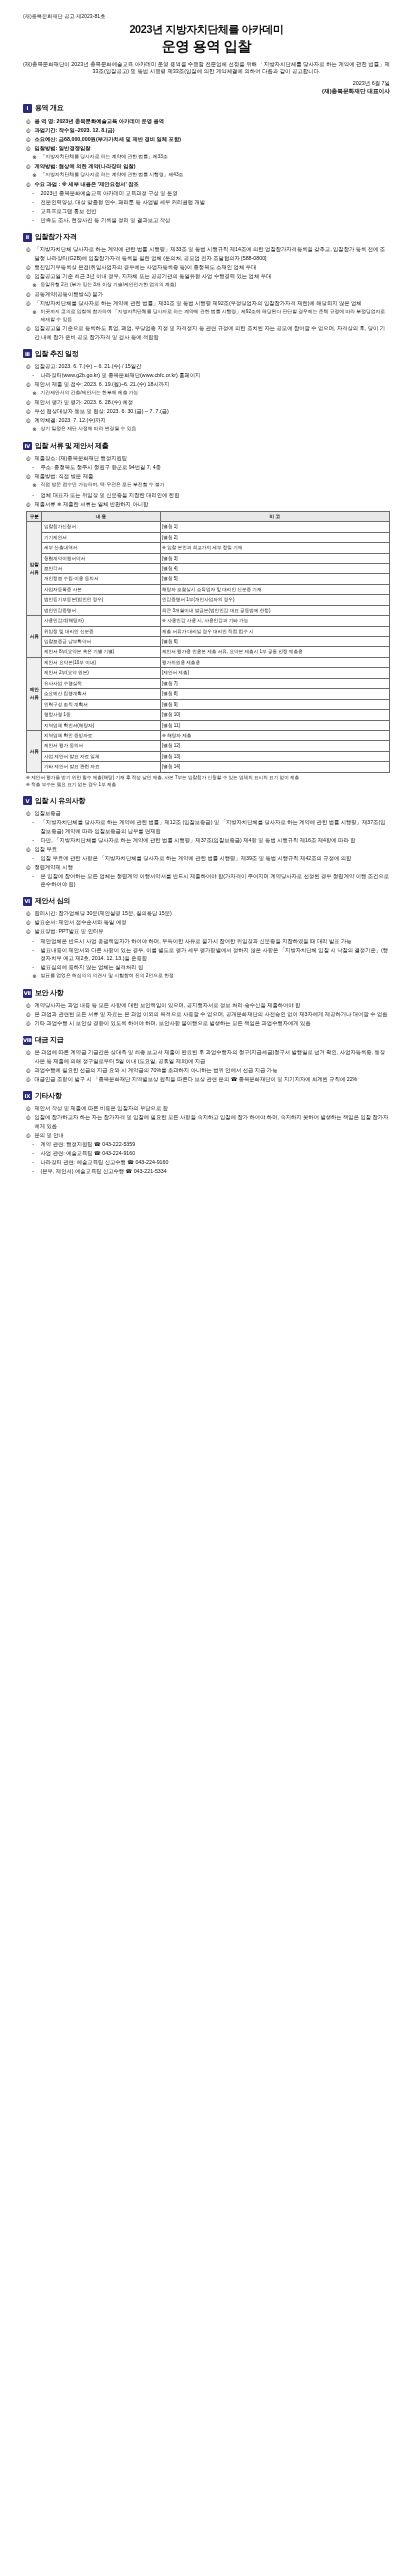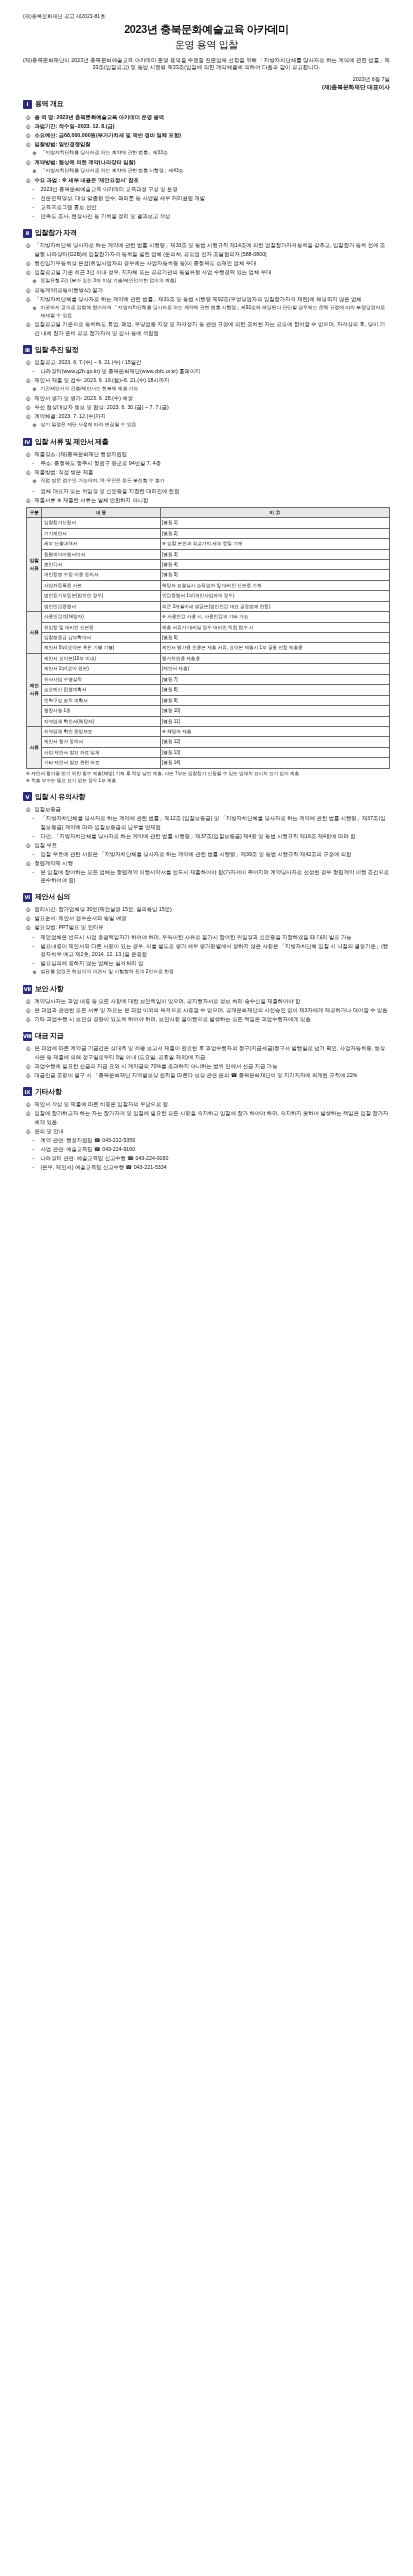--- a/index.html
+++ b/index.html
@@ -1,21 +1,21 @@
 <!DOCTYPE html>
 <html style="font-size:8.2px"><head>
 <meta charset="utf-8">
 <style>
   html,body{margin:0;padding:0;background:#ffffff;}
   body{font-family:"Liberation Sans","DejaVu Sans",sans-serif;color:#111;}
   .page{width:413px;margin:0 auto;padding:13.4px 23px 20.6px 23px;box-sizing:border-box;}
   .doc-head{font-size:5.2px;color:#222;margin-bottom:1px;}
   .title-wrap{text-align:center;margin:3.1px 0 3.1px 0;}
   .title1{font-size:10.8px;font-weight:bold;letter-spacing:-0.3px;}
-  .title2{font-size:10px;font-weight:normal;letter-spacing:-0.3px;margin-top:1px;}
+  .title2{font-size:14px;font-weight:bold;letter-spacing:-0.3px;margin-top:1px;}
   .sub-center{text-align:center;font-size:5.4px;margin-top:4.1px;}
   .right-date{text-align:right;font-size:5.4px;margin-top:5.2px;}
   .right-org{text-align:right;font-size:5.7px;font-weight:bold;margin-top:1.5px;}
 
   .sec{margin-top:7.2px;}
   .sec-head{display:flex;align-items:center;gap:3.1px;}
   .numbox{width:8.8px;height:8.8px;background:#2b2b7a;color:#fff;font-size:5.2px;font-weight:bold;
           display:flex;align-items:center;justify-content:center;border-radius:1px;flex:0 0 auto;}
   .sec-title{font-size:7px;font-weight:bold;letter-spacing:-0.3px;}
   .sec-body{margin:3.1px 0 0 3.1px;font-size:5.3px;line-height:1.62;}
@@ -35,21 +35,21 @@
   .note-box{font-size:4.6px;margin-top:2.1px;line-height:1.5;}
 </style>
 </head>
 <body>
 
 <div class="page">
 
   <div class="doc-head">(재)충북문화재단 공고 제2023-81호</div>
 
   <div class="title-wrap">
-    <div class="title1">2023년 충북문화예술교육 아카데미</div>
+    <div class="title1">2023년 지방자치단체를 아카데미</div>
     <div class="title2">운영 용역 입찰</div>
   </div>
 
   <div class="sub-center">(재)충북문화재단이 2023년 충북문화예술교육 아카데미 운영 용역을 수행할 전문업체 선정을 위해 「지방자치단체를 당사자로 하는 계약에 관한 법률」제33조(입찰공고) 및 동법 시행령 제33조(입찰에 의한 계약체결에 의하여 다음과 같이 공고합니다.</div>
 
   <div class="right-date">2023년 6월 7일</div>
   <div class="right-org">(재)충북문화재단 대표이사</div>
 
   <div id="sections">
       <div class="sec">

